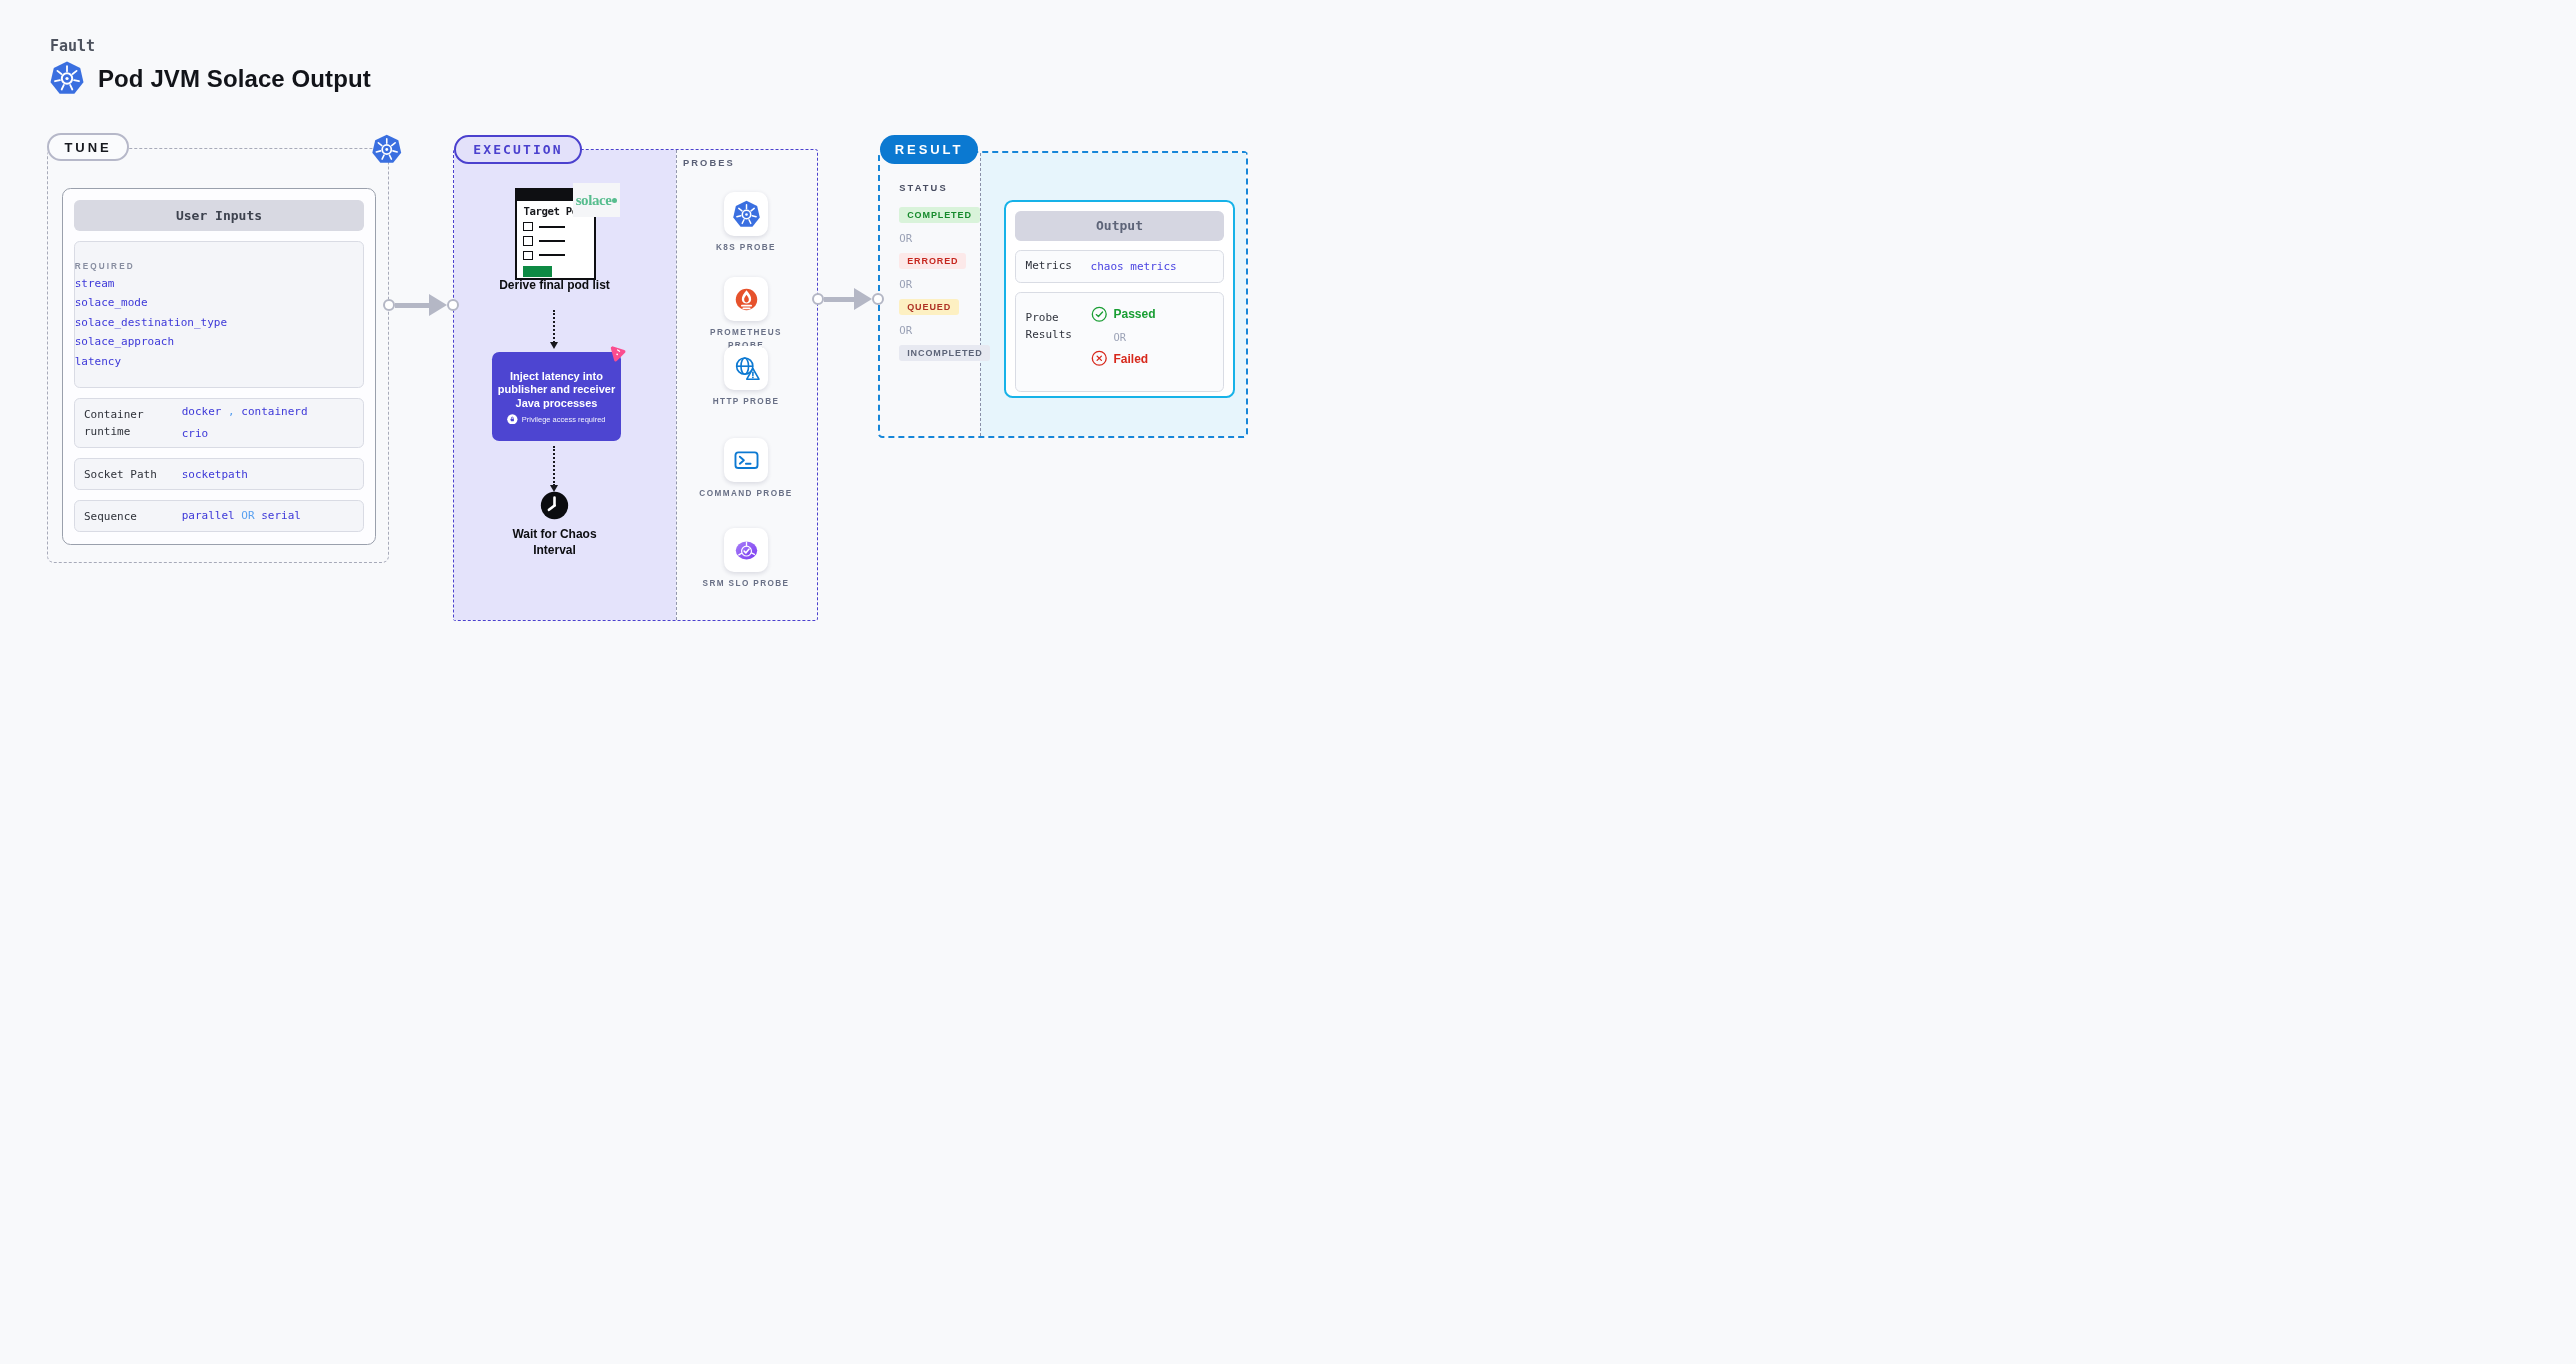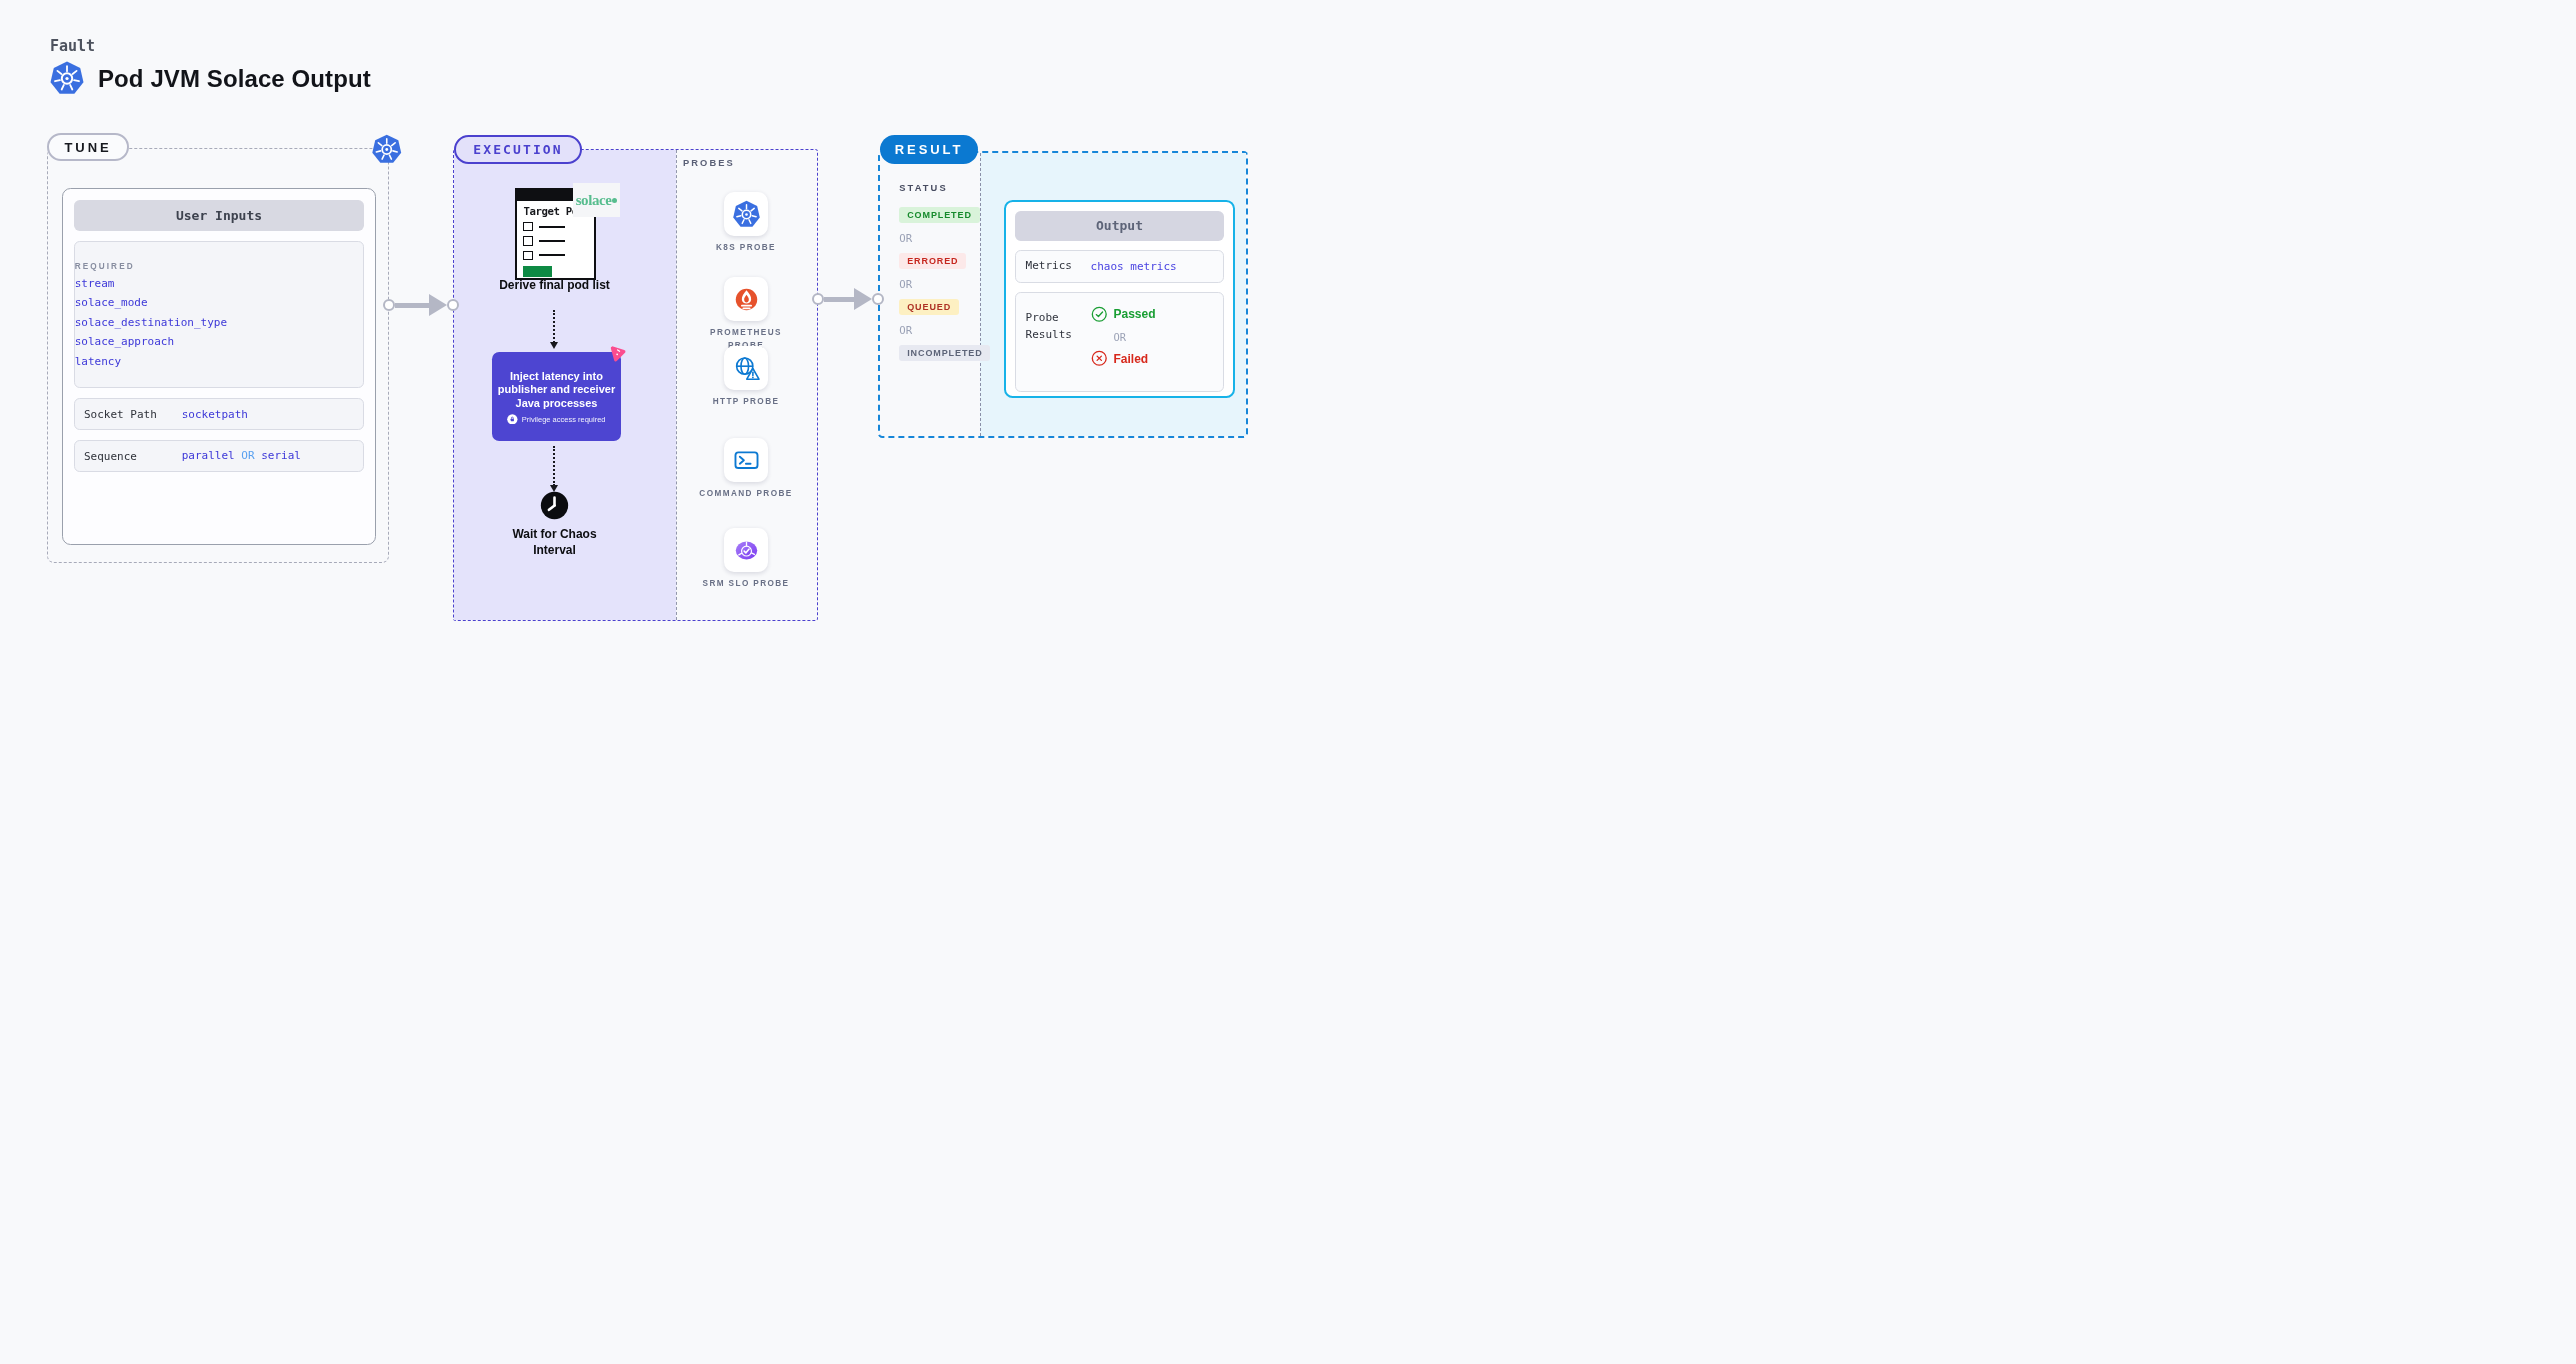--- a/index.html
+++ b/index.html
@@ -161,20 +161,33 @@
     <div class="val">
       <div class="req-tag">REQUIRED</div>
       <div class="tun-link">stream</div>
       <div class="tun-link">solace_mode</div>
       <div class="tun-link">solace_destination_type</div>
       <div class="tun-link">solace_approach</div>
       <div class="tun-link">latency</div>
     </div>
   </div>
 
+  <div class="ui-row row-runtime">
+    <div class="lbl">Container runtime</div>
+    <div class="val">
+      <div class="val-line">
+        <span>docker</span>
+        <span class="lite">,</span>
+        <span>containerd</span>
+      </div>
+      <div class="val-line">
+        <span>crio</span>
+      </div>
+    </div>
+  </div>
 
   <div class="ui-row row-socket">
     <div class="lbl">Socket Path</div>
     <div class="val">
         <span>socketpath</span>
       </div>
   </div>
 
   <div class="ui-row row-seq">
     <div class="lbl">Sequence</div>

